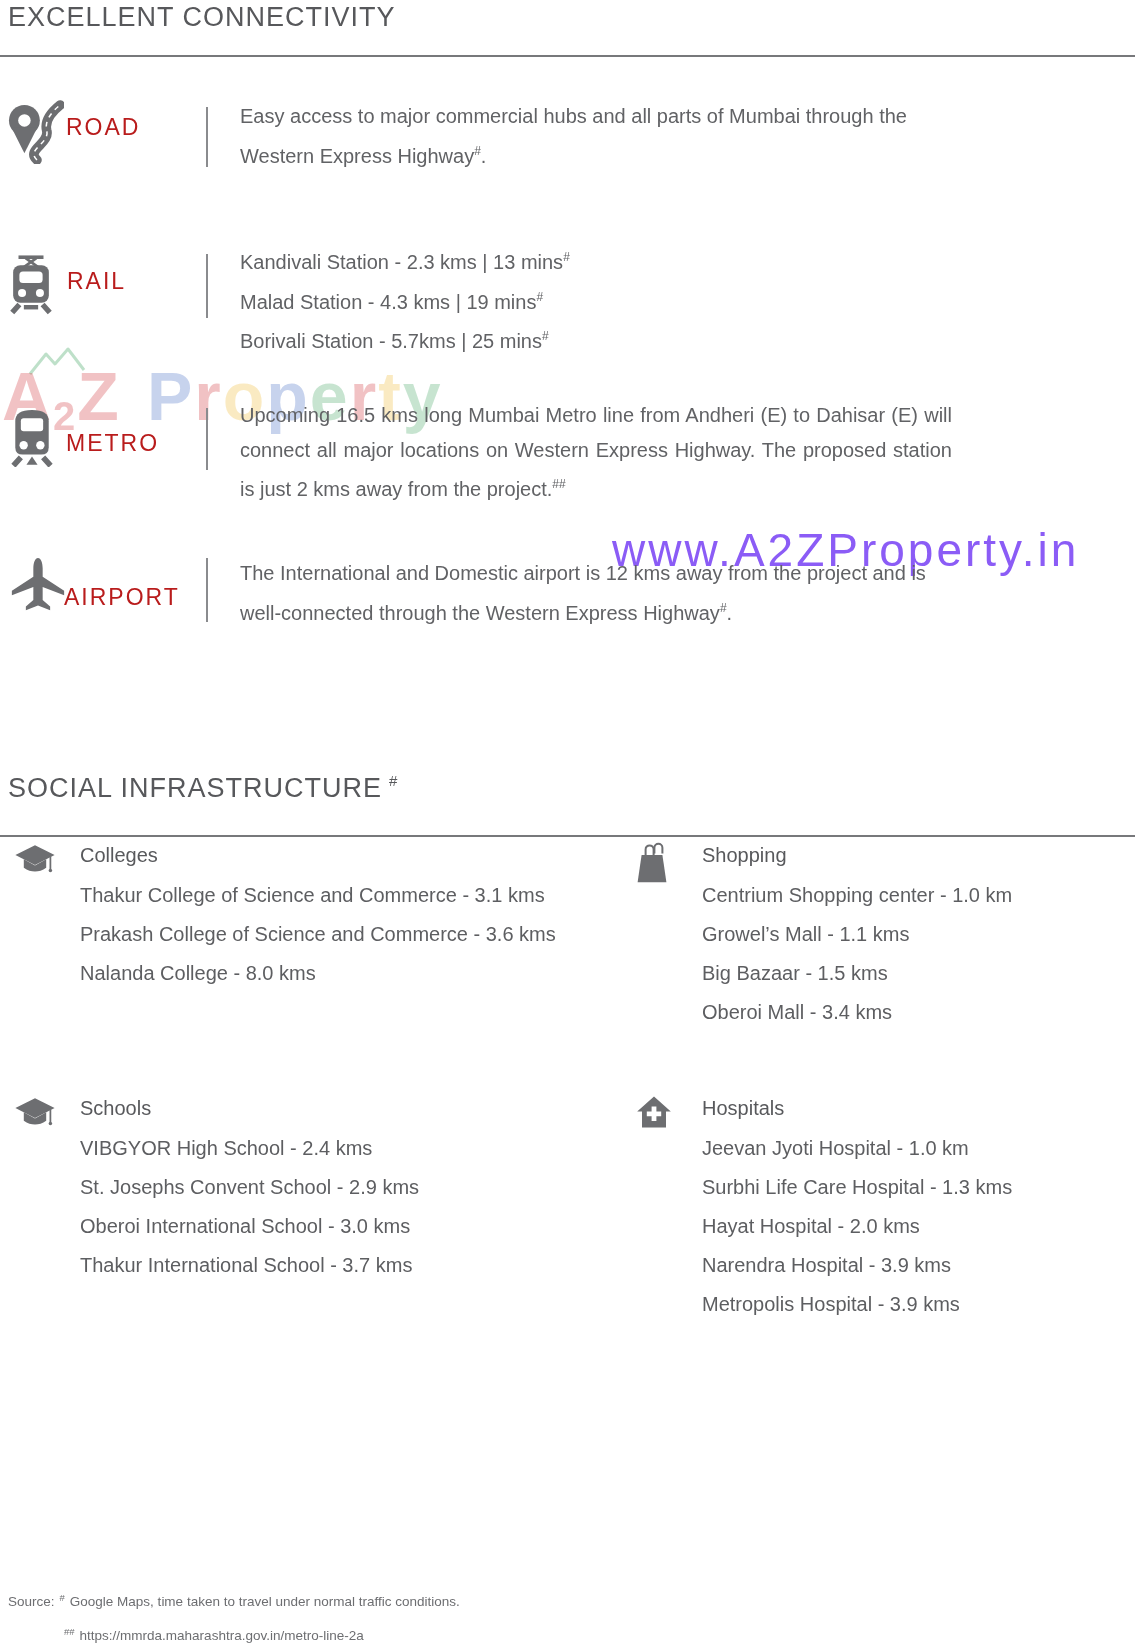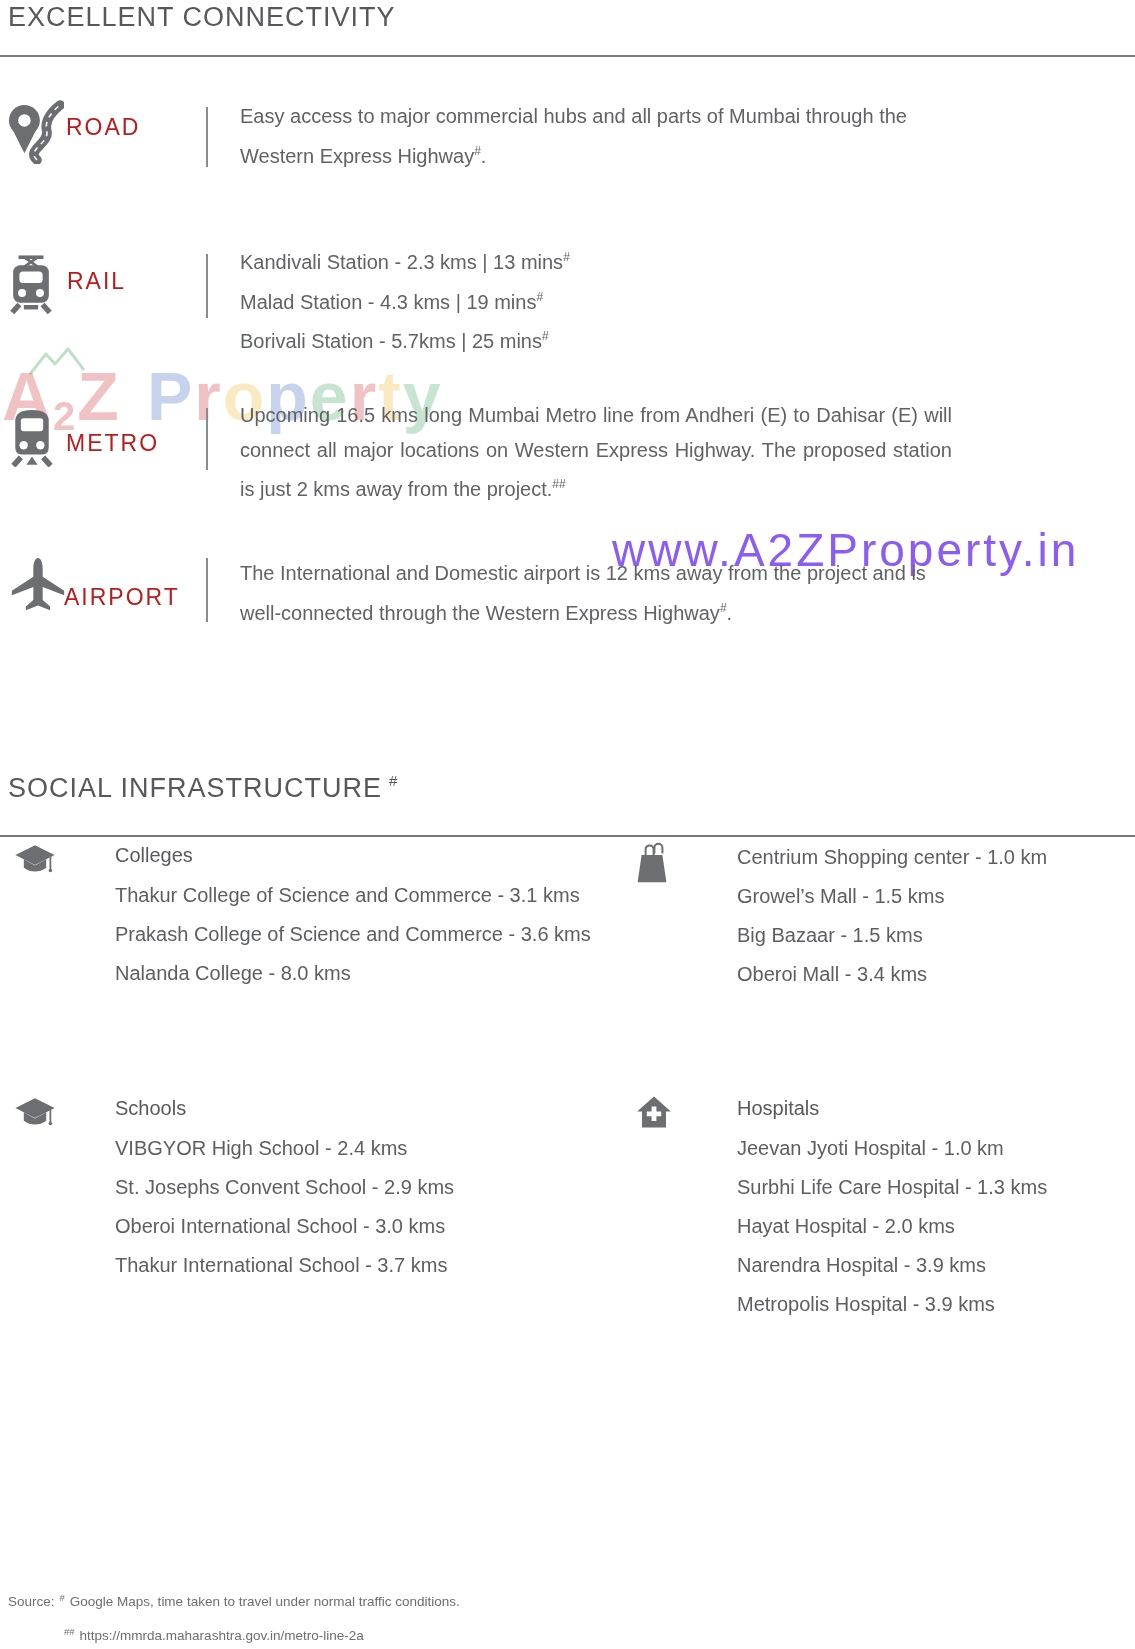--- a/index.html
+++ b/index.html
@@ -25,21 +25,21 @@
   .wm-logo .sub { font-size:40px; vertical-align:-10px; }
   .wm-gap { display:inline-block; width:26px; }
   .c-red { color:#d23a40; } .c-blue { color:#4a70c6; } .c-yellow { color:#f0bd3a; } .c-green { color:#48a968; }
   .wm-doodle { position:absolute; left:28px; top:346px; opacity:0.35; }
   .wm-url { position:absolute; left:612px; top:527px; font-size:46px; line-height:1; letter-spacing:3px; color:#8b5cf6; white-space:nowrap; }
 
   
   .category { position:absolute; display:flex; align-items:flex-start; }
   .cat-icon { flex:0 0 66px; padding-top:4px; }
   .cat-icon svg { display:block; }
-  .cat-body { flex:1;margin-left:35px; }
+  .cat-body { flex:1; }
   .cat-title { font-size:20px; line-height:34px; color:#58595c; margin-bottom:4px; }
   .cat-item { font-size:20px; line-height:39px; color:#5d5e61; white-space:nowrap; }
 
   .footer { position:absolute; left:8px; top:1583px; font-size:13.5px; line-height:30px; color:#6d6e71; }
   .footer sup { font-size:9.5px; vertical-align:5px; }
   .footer .gap { display:inline-block; width:5px; }
   .footer .l2 { margin-left:56px; }
 </style>
 </head>
 <body>
@@ -144,22 +144,23 @@
 
   <div class="category" style="left:636px; top:838px; width:499px;">
     <span class="cat-icon">
       <svg width="32" height="42" viewBox="0 0 40 52">
         <path d="M7 16 H33 L38 50 H2 Z" fill="#6d6e71"></path>
         <path d="M12 16 V9 a5 5 0 0 1 10 0 V16" fill="none" stroke="#6d6e71" stroke-width="2.5"></path>
         <path d="M23 14 V7 a5 5 0 0 1 10 0 V14" fill="none" stroke="#6d6e71" stroke-width="2.5"></path>
       </svg>
     </span>
     <div class="cat-body">
+      <div class="cat-title">Shopping</div>
       <div class="cat-item">Centrium Shopping center - 1.0 km</div>
-      <div class="cat-item">Growel’s Mall - 1.5 kms</div>
+      <div class="cat-item">Growel’s Mall - 1.1 kms</div>
       <div class="cat-item">Big Bazaar - 1.5 kms</div>
       <div class="cat-item">Oberoi Mall - 3.4 kms</div>
     </div>
   </div>
 
   <div class="category" style="left:14px; top:1091px; width:610px;">
     <span class="cat-icon">
       <svg width="42" height="36" viewBox="0 0 60 50">
         <path d="M30 4 L58 18 L30 32 L2 18 Z" fill="#6d6e71"></path>
         <path d="M14 24 V36 Q30 47 46 36 V24 L30 33 Z" fill="#6d6e71"></path>

